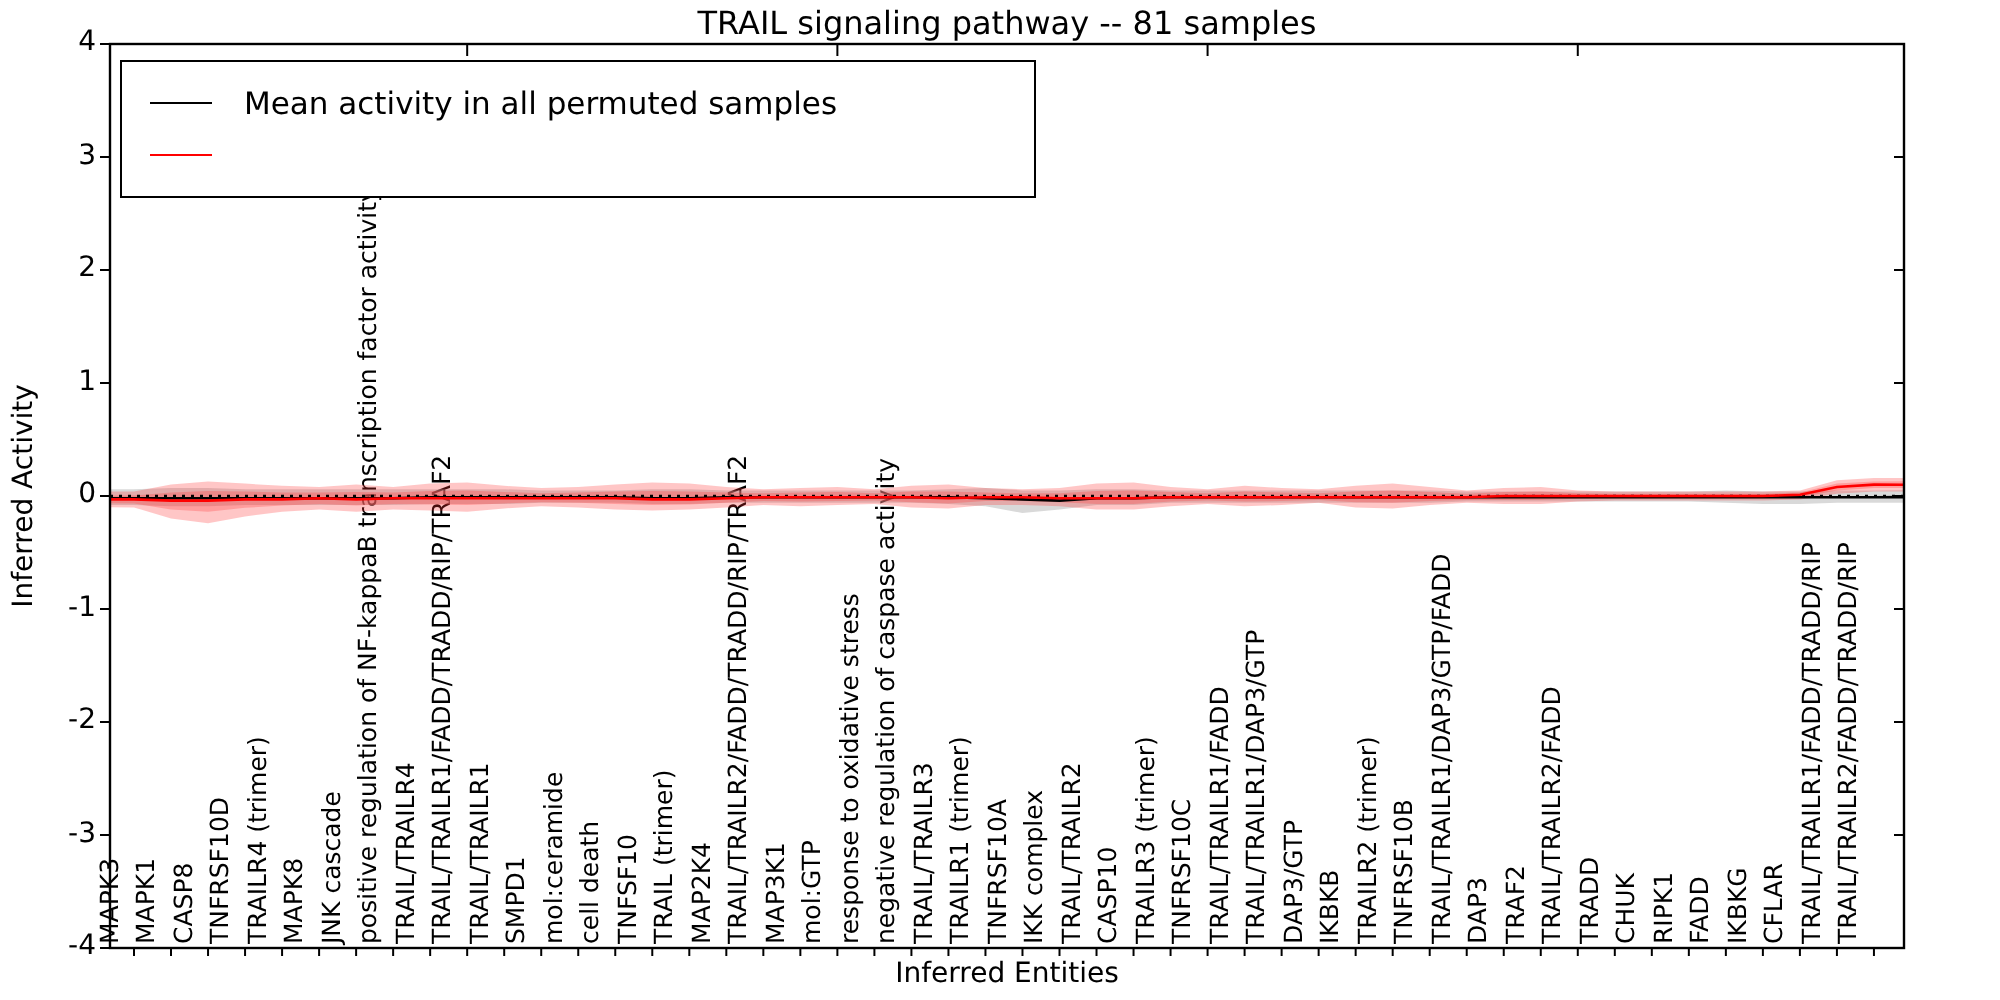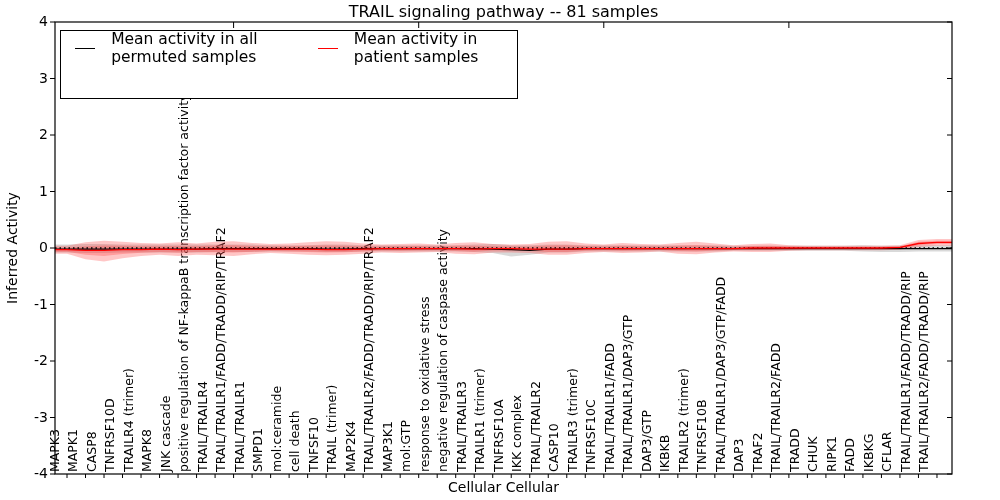--- a/index.html
+++ b/index.html
@@ -23,36 +23,36 @@
     position:absolute;width:34px;text-align:right;font-size:14px;color:#000;
   }
   .xcat{
     position:absolute;font-size:12.5px;line-height:13px;white-space:nowrap;
     color:#000;transform-origin:0 100%;transform:rotate(-90deg);
   }
   #plotsvg{position:absolute;left:0;top:0;pointer-events:none;}
   .legend{
     position:absolute;left:60px;top:30px;width:458px;height:69px;
     background:#ffffff;border:1.7px solid #000;box-sizing:border-box;
-    z-index:30;display:flex;flex-direction:row;justify-content:center;
+    z-index:30;display:flex;flex-direction:column;justify-content:center;
     padding:4px 0;
   }
   .legend-row{display:flex;align-items:center;height:26px;}
   .legend-line{width:31px;height:0;border-top:1.6px solid;margin-left:14px;}
   .legend-text{margin-left:16px;font-size:15.5px;color:#000;}
   .labels-layer{position:absolute;left:0;top:0;z-index:5;}
   svg{z-index:10;}
 </style>
 </head>
 <body>
 
 <div id="canvas">
   <div class="title">TRAIL signaling pathway -- 81 samples</div>
   <div class="ylab">Inferred Activity</div>
-  <div class="xlab">Cellular Cellular</div>
+  <div class="xlab">Inferred Entities</div>
 
   <div class="labels-layer" id="cat-labels">
       <div class="xcat" style="left: 60.5px; top: 459px; height: 13px;">MAPK3</div>
       <div class="xcat" style="left: 79.01px; top: 459px; height: 13px;">MAPK1</div>
       <div class="xcat" style="left: 97.52px; top: 459px; height: 13px;">CASP8</div>
       <div class="xcat" style="left: 116.03px; top: 459px; height: 13px;">TNFRSF10D</div>
       <div class="xcat" style="left: 134.54px; top: 459px; height: 13px;">TRAILR4 (trimer)</div>
       <div class="xcat" style="left: 153.05px; top: 459px; height: 13px;">MAPK8</div>
       <div class="xcat" style="left: 171.56px; top: 459px; height: 13px;">JNK cascade</div>
       <div class="xcat" style="left: 190.07px; top: 459px; height: 13px;">positive regulation of NF-kappaB transcription factor activity</div>
@@ -189,16 +189,15 @@
       <line x1="947" y1="474" x2="952" y2="474" stroke="#000" stroke-width="1"></line>
     </svg>
 
   <div class="legend">
     <div class="legend-row">
       <div class="legend-line" id="leg-line-0" style="border-top-color: rgb(0, 0, 0);"></div>
       <div class="legend-text">Mean activity in all permuted samples</div>
     </div>
     <div class="legend-row">
       <div class="legend-line" id="leg-line-1" style="border-top-color: rgb(255, 0, 0);"></div>
-      <div class="legend-text">Mean activity in patient samples</div>
     </div>
   </div>
 </div>
 
 </body></html>

